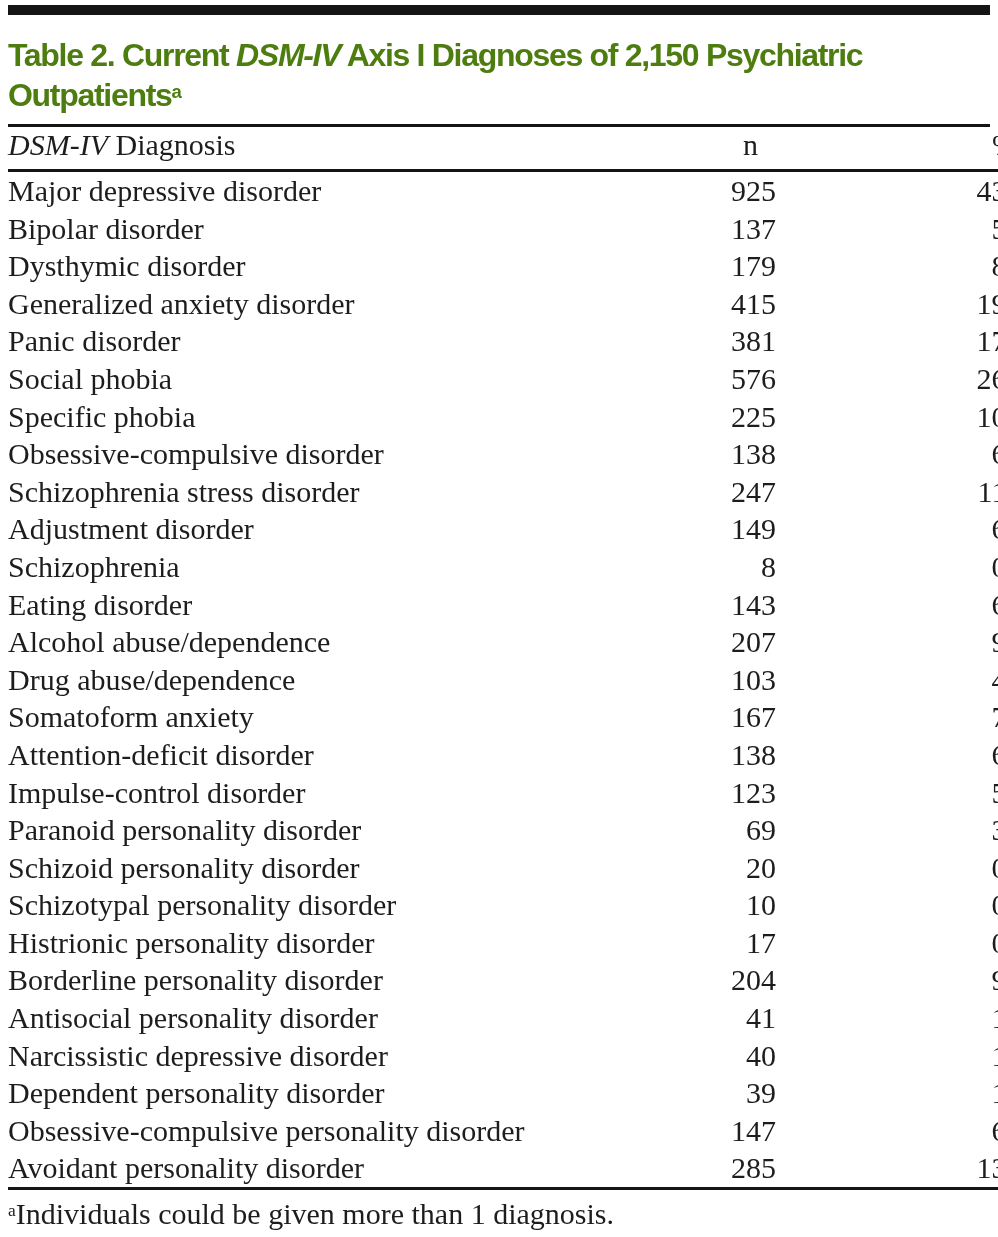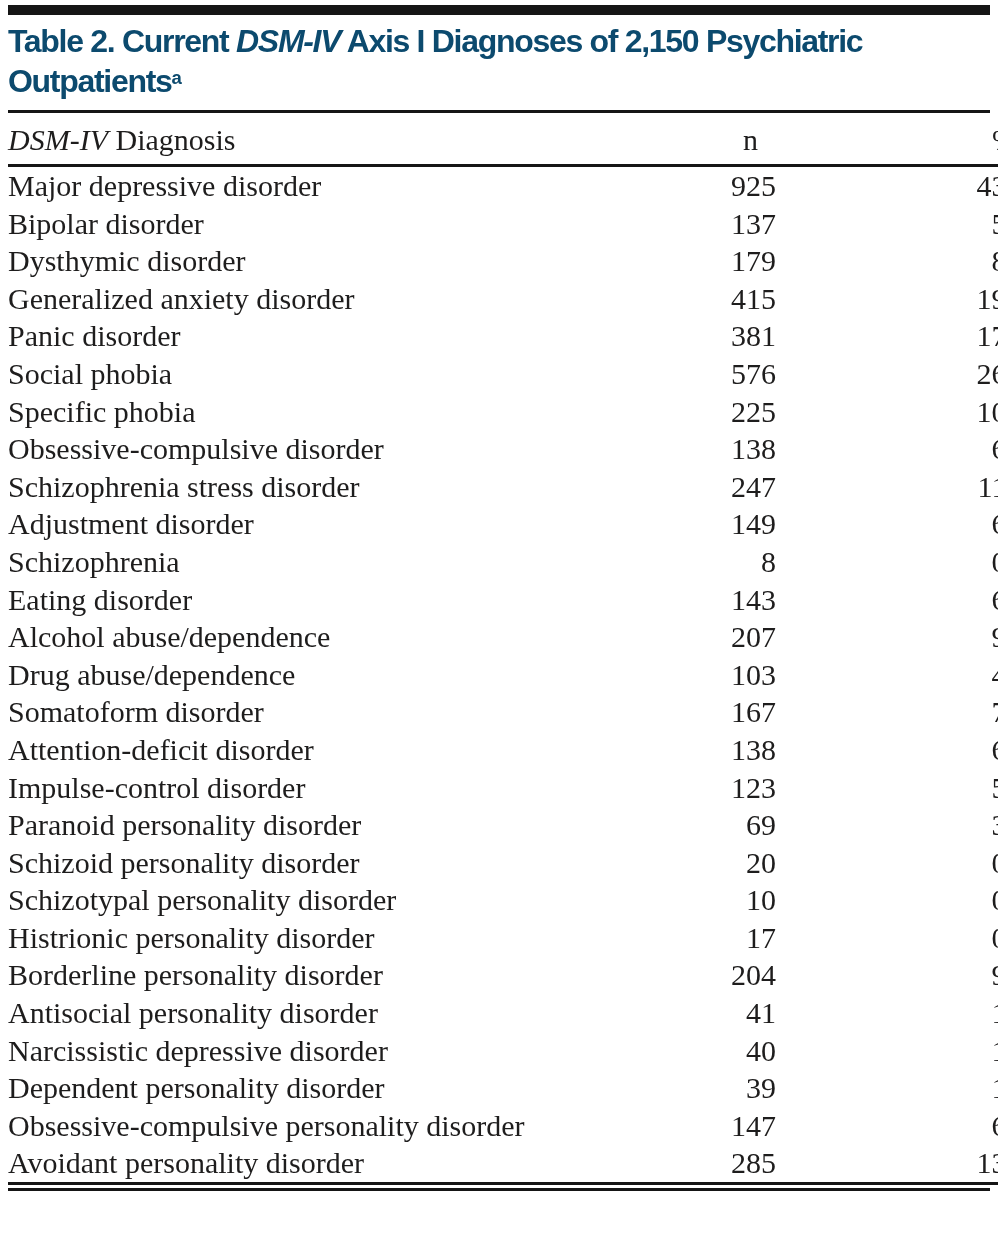--- a/index.html
+++ b/index.html
@@ -13,27 +13,27 @@
     box-sizing: border-box;
     width: 998px; height: 1237px;
     padding: 5px 8px 0 8px;
     color: #1e1d1d;
   }
   .topbar {
     height: 10px;
     background: #151515;
   }
   .title {
-    margin: 6px 0 0 0;
+    margin: 20px 0 0 0;
     font-family: "Liberation Sans", sans-serif;
     font-weight: 700;
     font-size: 32px;
     line-height: 40px;
     letter-spacing: -1.3px;
-    color: #0c4a6e;
+    color: #4d7c0f;
   }
   .title em { font-style: italic; }
   sup.fn-mark {
     font-size: 58%;
     vertical-align: baseline;
     position: relative;
     top: -0.45em;
   }
   .rule {
     height: 3px;
@@ -44,21 +44,21 @@
     width: 100%;
     border-collapse: collapse;
     table-layout: fixed;
     font-size: 30px;
     color: #1e1d1d;
     border-bottom: 3px solid #151515;
   }
   thead th {
     font-weight: normal;
     text-align: left;
-    padding: 9px 0 6px 0;
+    padding: 0 0 6px 0;
     line-height: 36px;
     border-bottom: 3px solid #151515;
   }
   thead th em { font-style: italic; }
   .col-dx  { width: 600px; }
   .col-n   { width: 150px; text-align: right; }
   .col-pct { width: 232px; text-align: right; }
   thead th.col-n   { padding-right: 27px; }
   thead th.col-pct { padding-right: 90px; }
   tbody td {
@@ -161,21 +161,21 @@
           <td class="col-dx">Alcohol abuse/dependence</td>
           <td class="col-n">207</td>
           <td class="col-pct">9.6</td>
         </tr>
         <tr>
           <td class="col-dx">Drug abuse/dependence</td>
           <td class="col-n">103</td>
           <td class="col-pct">4.8</td>
         </tr>
         <tr>
-          <td class="col-dx">Somatoform disorder</td>
+          <td class="col-dx">Somatoform anxiety</td>
           <td class="col-n">167</td>
           <td class="col-pct">7.8</td>
         </tr>
         <tr>
           <td class="col-dx">Attention-deficit disorder</td>
           <td class="col-n">138</td>
           <td class="col-pct">6.4</td>
         </tr>
         <tr>
           <td class="col-dx">Impulse-control disorder</td>
@@ -228,16 +228,17 @@
           <td class="col-pct">6.8</td>
         </tr>
         <tr>
           <td class="col-dx">Avoidant personality disorder</td>
           <td class="col-n">285</td>
           <td class="col-pct">13.2</td>
         </tr>
       </tbody>
   </table>
 
+  <div class="footnote"><sup class="fn-mark">a</sup><span>Individuals could be given more than 1 diagnosis.</span></div>
 
   <div class="rule rule-bottom"></div>
 
 </div>
 
 </body></html>

